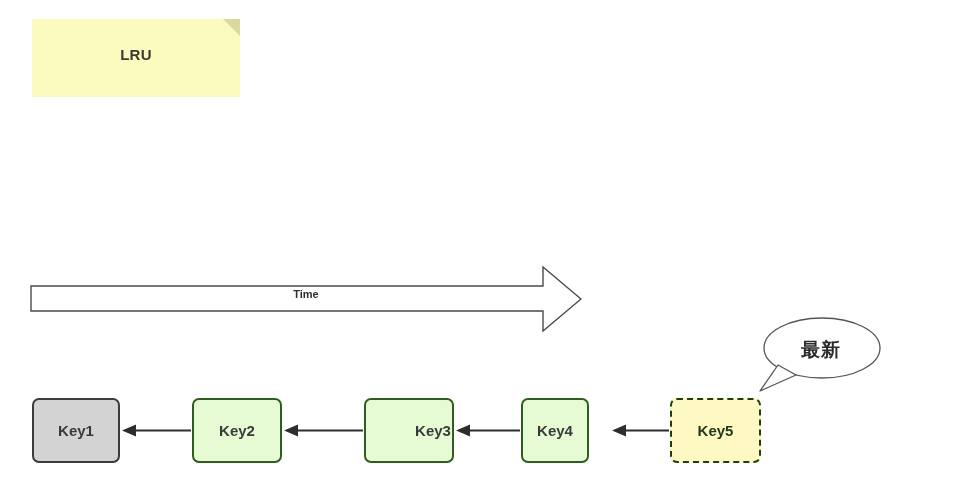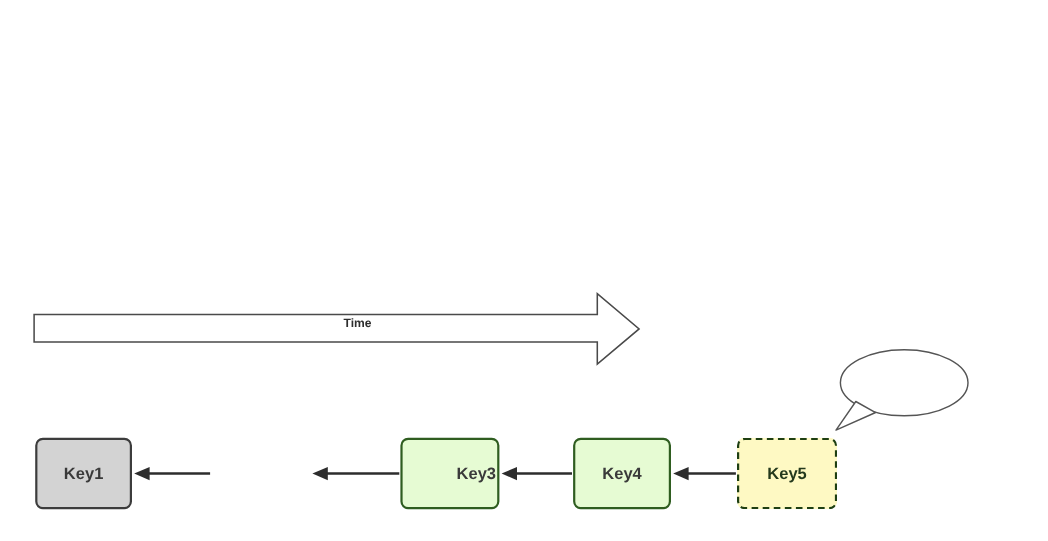--- a/index.html
+++ b/index.html
@@ -63,21 +63,20 @@
   .time-label {
     position: absolute;
     left: 30px;
     top: 288px;
     width: 552px;
     text-align: center;
     font-size: 11px;
     font-weight: bold;
     color: #2e2e2e;
     pointer-events: none;
-    padding-left: 19px;
   }
 
   
   .keybox {
     position: absolute;
     top: 398px;
     height: 65px;
     box-sizing: border-box;
     border-radius: 7px;
     display: flex;
@@ -127,20 +126,24 @@
     color: #2b2b2b;
     letter-spacing: 1px;
     pointer-events: none;
   }
 </style>
 </head>
 <body>
 
 <div id="canvas">
 
+  <div class="note">
+    <div class="note-fold"></div>
+    <div class="note-label">LRU</div>
+  </div>
 
   <svg class="time-arrow" viewBox="0 0 552 68" width="552" height="68" xmlns="http://www.w3.org/2000/svg">
     <polygon points="1,21 513,21 513,2 551,34 513,66 513,46 1,46" fill="#ffffff" stroke="#4a4a4a" stroke-width="1.4"></polygon>
   </svg>
   <div class="time-label">Time</div>
 
   <svg class="connector" style="left:120px; width:72px;" viewBox="0 0 72 25" width="72" height="25" xmlns="http://www.w3.org/2000/svg">
     <line x1="71" y1="12.5" x2="14" y2="12.5" stroke="#2d2d2d" stroke-width="2.2"></line>
     <polygon points="2,12.5 16,6.5 16,18.5" fill="#2d2d2d"></polygon>
   </svg>
@@ -156,28 +159,32 @@
   </svg>
 
   <svg class="connector" style="left:610px; width:60px;" viewBox="0 0 60 25" width="60" height="25" xmlns="http://www.w3.org/2000/svg">
     <line x1="59" y1="12.5" x2="14" y2="12.5" stroke="#2d2d2d" stroke-width="2.2"></line>
     <polygon points="2,12.5 16,6.5 16,18.5" fill="#2d2d2d"></polygon>
   </svg>
 
   <div class="keybox gray" style="left:32px;  width:88px;">
     <span>Key1</span>
   </div>
+  <div class="keybox green" style="left:192px; width:90px;">
+    <span>Key2</span>
+  </div>
   <div class="keybox green" style="left:364px; width:90px;padding-left:48px;">
     <span>Key3</span>
   </div>
-  <div class="keybox green" style="left:521px; width:89px;">
+  <div class="keybox green" style="left:521px; width:68px;">
     <span>Key4</span>
   </div>
   <div class="keybox bright" style="left:670px; width:91px;">
     <span>Key5</span>
   </div>
 
   <svg class="bubble" viewBox="0 0 140 84" width="140" height="84" xmlns="http://www.w3.org/2000/svg">
     <ellipse cx="70" cy="36" rx="58" ry="30" fill="#ffffff" stroke="#555555" stroke-width="1.3"></ellipse>
     <polygon points="26,53 44,63 8,79" fill="#ffffff" stroke="#555555" stroke-width="1.3" stroke-linejoin="round"></polygon>
   </svg>
+  <div class="bubble-label">最新</div>
 
 </div>
 
 </body></html>

